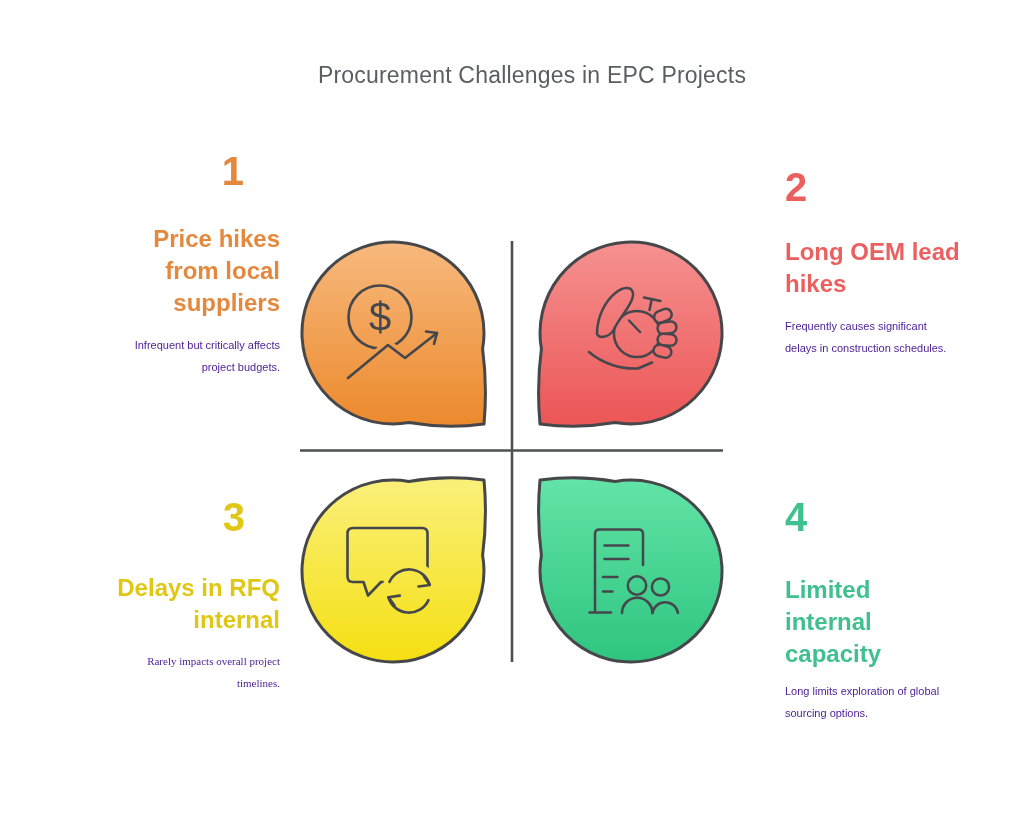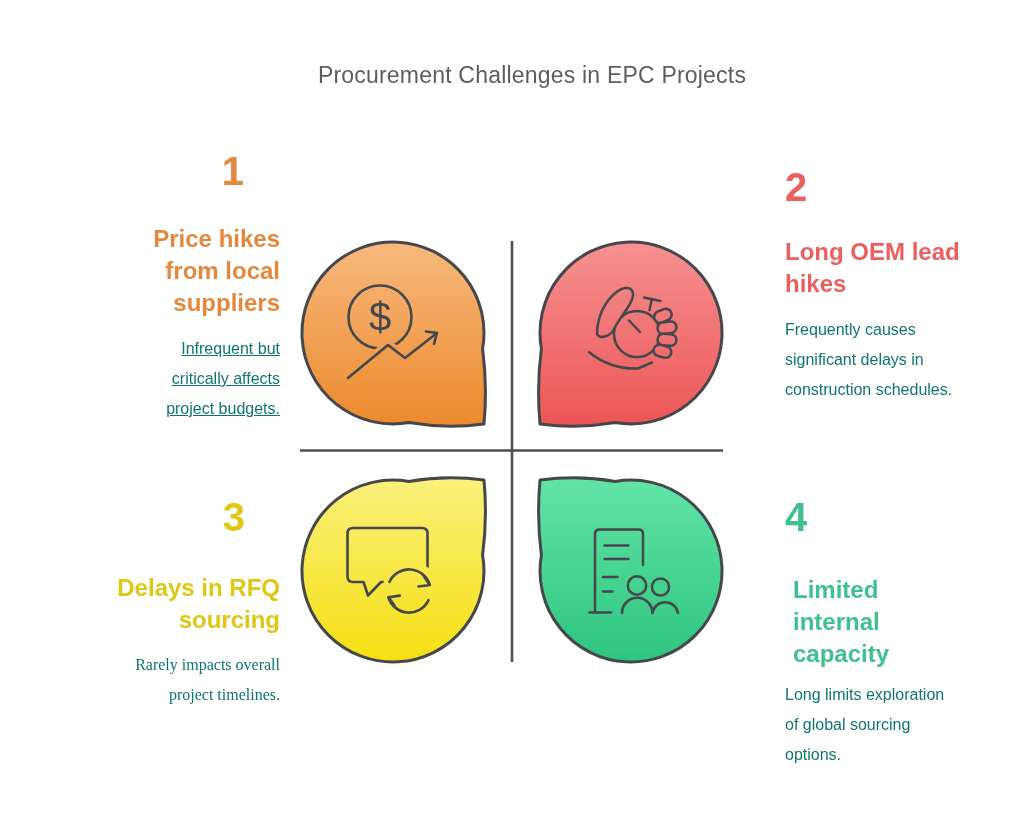--- a/index.html
+++ b/index.html
@@ -12,65 +12,65 @@
     position:absolute;top:62px;left:0;right:0;text-align:center;
     font-size:23px;font-weight:500;letter-spacing:.2px;color:#5A5E63;
   }
   .num{
     position:absolute;font-size:40px;font-weight:bold;line-height:1;
   }
   .heading{
     position:absolute;font-size:24px;font-weight:bold;line-height:32px;
   }
   .body-text{
-    position:absolute;font-size:16px;line-height:30px;color:#0f766e;
+    position:absolute;font-size:11px;line-height:22px;color:#4c1d95;
   }
   .align-r{text-align:right;}
   .align-l{text-align:left;}
   .c-orange{color:#E3883C;}
   .c-red{color:#EC5F5F;}
   .c-yellow{color:#E0C714;}
   .c-green{color:#3FC08E;}
 
   
   #num-1{top:151px;right:820px;}
   #head-1{top:223px;right:784px;width:170px;}
-  #desc-1{top:334px;right:784px;width:160px;text-decoration:underline;}
+  #desc-1{top:334px;right:784px;width:160px;}
 
   #num-2{top:167px;left:785px;}
   #head-2{top:236px;left:785px;width:195px;}
   #desc-2{top:315px;left:785px;width:175px;}
 
   #num-3{top:497px;right:819px;}
   #head-3{top:572px;right:784px;width:175px;}
   #desc-3{top:650px;right:784px;width:160px;font-family:Liberation Serif, serif;}
 
   #num-4{top:497px;left:785px;}
-  #head-4{top:574px;left:785px;width:130px;margin-left:8px;}
+  #head-4{top:574px;left:785px;width:130px;}
   #desc-4{top:680px;left:785px;width:175px;}
 
   svg.graphic{position:absolute;left:0;top:0;}
 </style>
 </head>
 <body>
 
 <div class="stage">
 
   <div class="title">Procurement Challenges in EPC Projects</div>
 
   <div id="num-1" class="num c-orange align-r">1</div>
   <div id="head-1" class="heading c-orange align-r">Price hikes from local suppliers</div>
   <div id="desc-1" class="body-text align-r">Infrequent but critically affects project budgets.</div>
 
   <div id="num-2" class="num c-red align-l">2</div>
   <div id="head-2" class="heading c-red align-l">Long OEM lead hikes</div>
   <div id="desc-2" class="body-text align-l">Frequently causes significant delays in construction schedules.</div>
 
   <div id="num-3" class="num c-yellow align-r">3</div>
-  <div id="head-3" class="heading c-yellow align-r">Delays in RFQ sourcing</div>
+  <div id="head-3" class="heading c-yellow align-r">Delays in RFQ internal</div>
   <div id="desc-3" class="body-text align-r">Rarely impacts overall project timelines.</div>
 
   <div id="num-4" class="num c-green align-l">4</div>
   <div id="head-4" class="heading c-green align-l">Limited internal capacity</div>
   <div id="desc-4" class="body-text align-l">Long limits exploration of global sourcing options.</div>
 
   <svg class="graphic" width="1024" height="814" viewBox="0 0 1024 814">
     <defs>
       <linearGradient id="gradOrange" gradientUnits="userSpaceOnUse" x1="393" y1="242" x2="393" y2="424">
         <stop offset="0" stop-color="#F7B97E"></stop>

